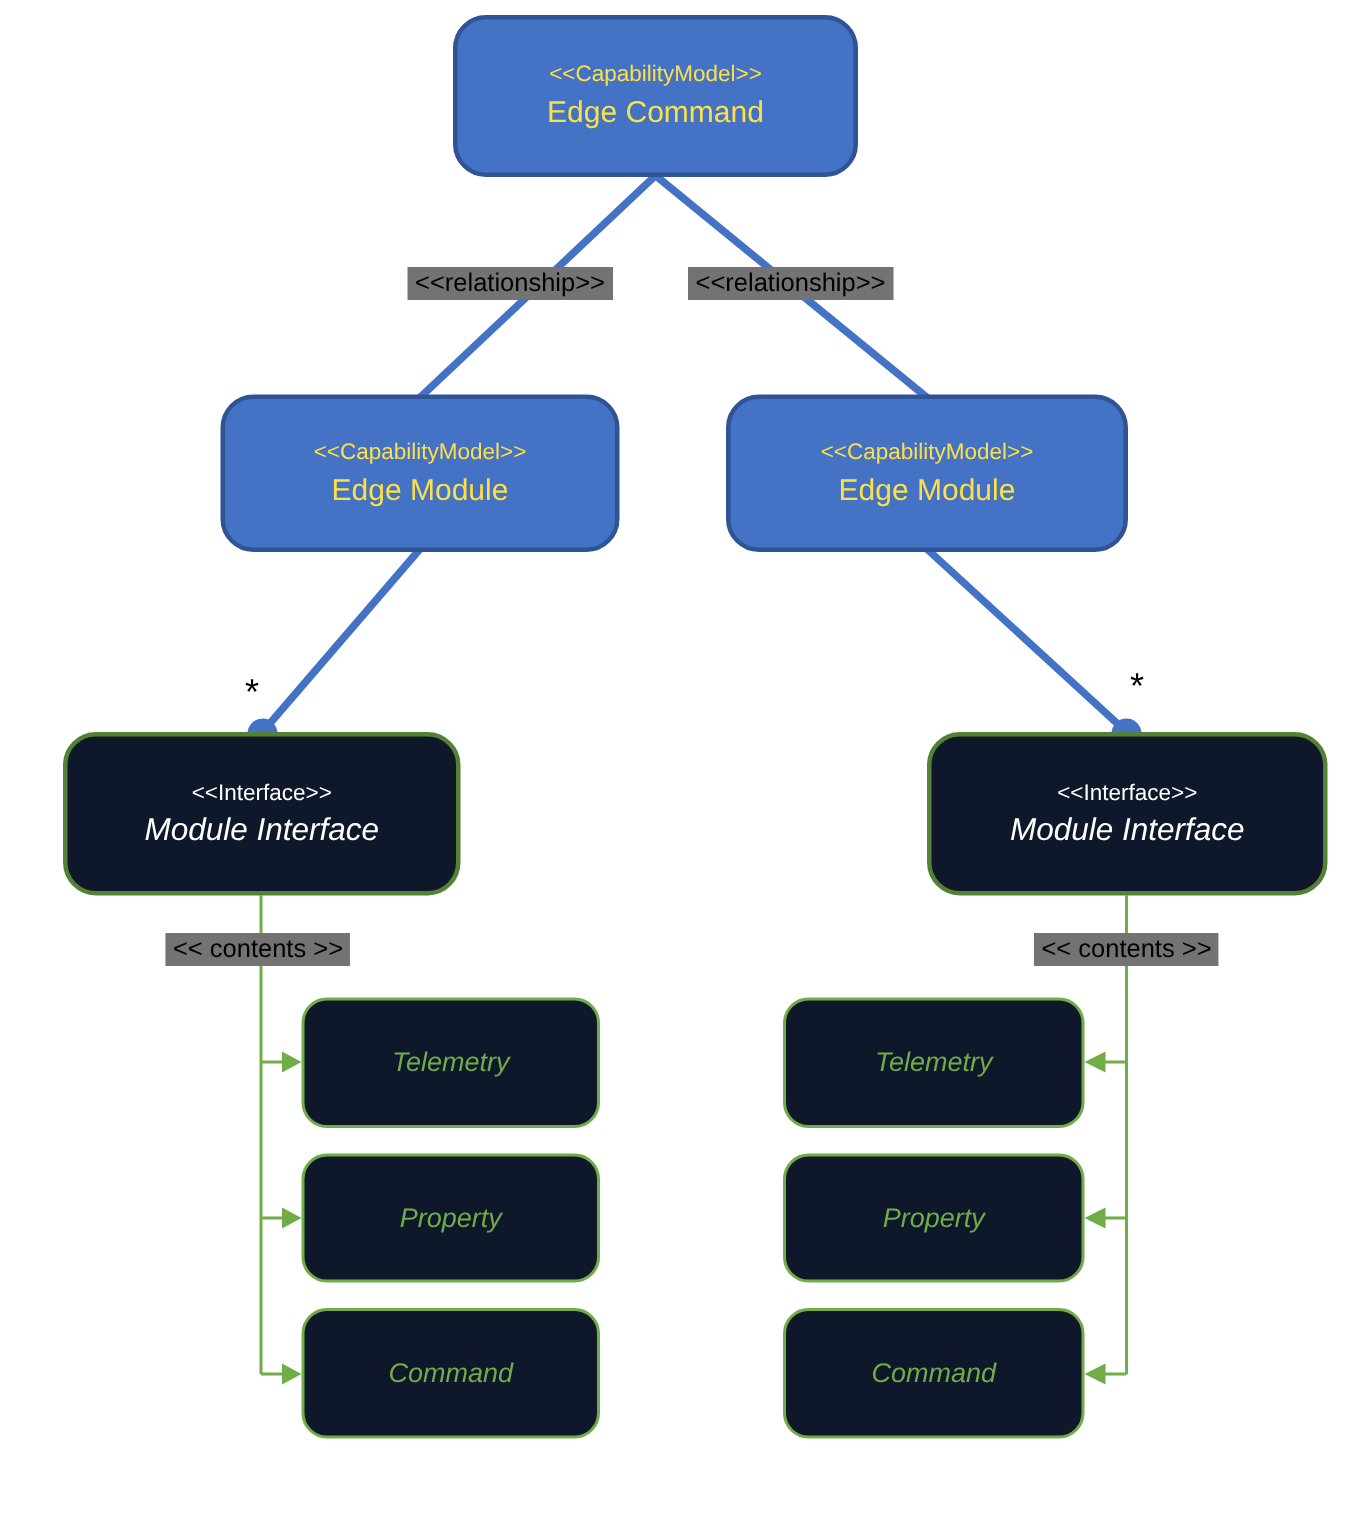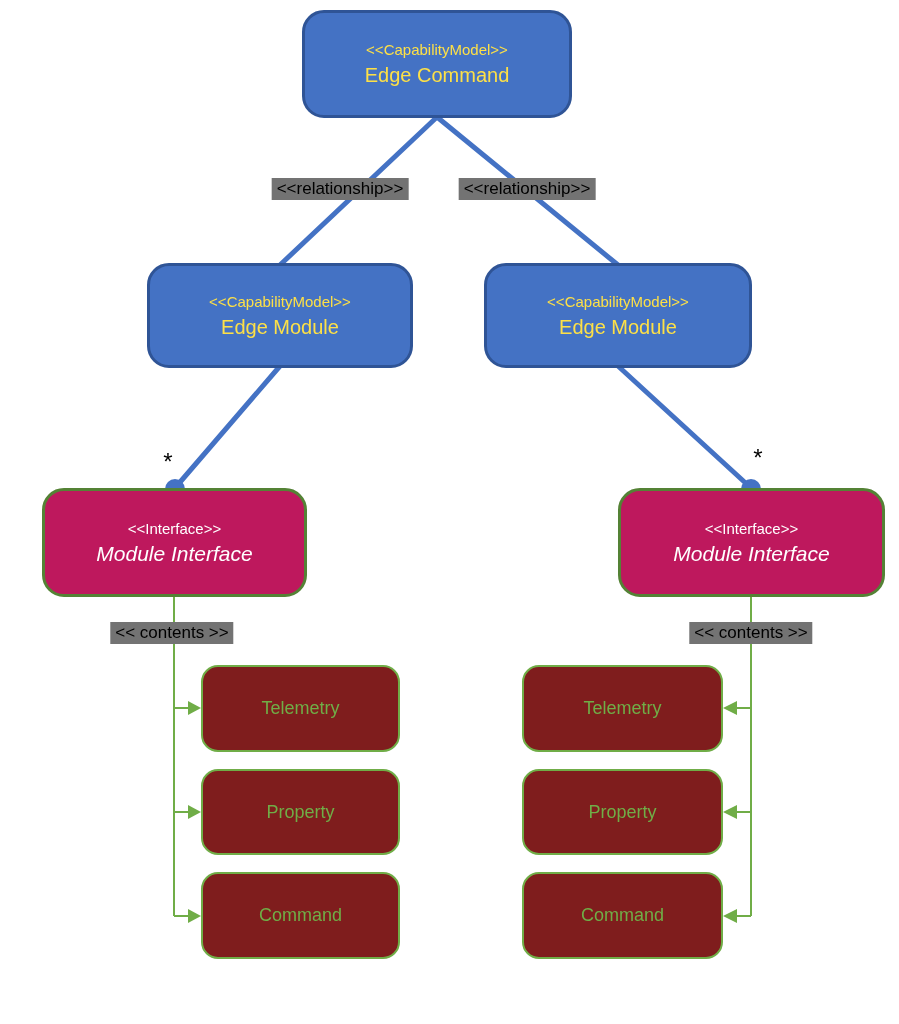--- a/index.html
+++ b/index.html
@@ -10,30 +10,30 @@
   svg.wires{position:absolute;left:0;top:0;z-index:0;}
   .node{
     position:absolute;box-sizing:border-box;z-index:1;
     display:flex;flex-direction:column;align-items:center;justify-content:center;
     text-align:center;
   }
   .node.blue{
     background:#4472C4;border:3px solid #2F5496;border-radius:22px;color:#fde047;
   }
   .node.green{
-    background:#be185d;border:3px solid #548235;border-radius:22px;color:#ffffff;
+    background:#0f172a;border:3px solid #548235;border-radius:22px;color:#ffffff;
   }
   .node .stereo{font-size:15px;line-height:22px;}
   .node .name{font-size:20px;line-height:28px;}
   .node.green .name{font-size:21px;font-style:italic;}
   .item{
     position:absolute;box-sizing:border-box;z-index:1;
-    background:#7f1d1d;border:2px solid #70AD47;border-radius:17px;
+    background:#0f172a;border:2px solid #70AD47;border-radius:17px;
     display:flex;align-items:center;justify-content:center;
-    color:#70AD47;font-size:18px;
+    color:#70AD47;font-size:18px;font-style:italic;
   }
   .lbl{
     position:absolute;z-index:2;transform:translate(-50%,-50%);
     background:#737373;padding:1px 5px;white-space:nowrap;
     color:#000000;font-size:17px;
   }
   .star{
     position:absolute;z-index:2;transform:translate(-50%,-50%);
     color:#000000;font-size:24px;line-height:24px;background:transparent;padding:0;
   }

